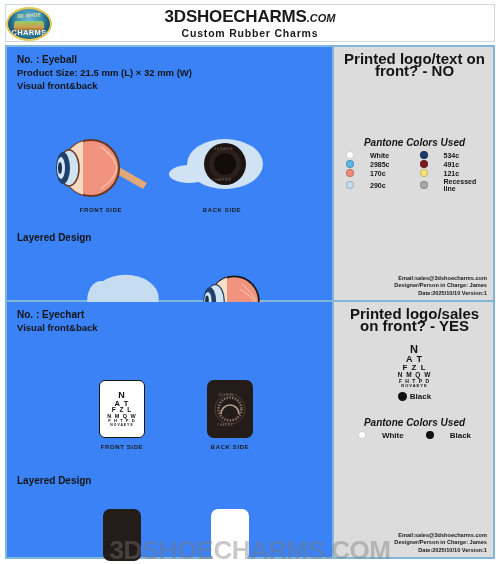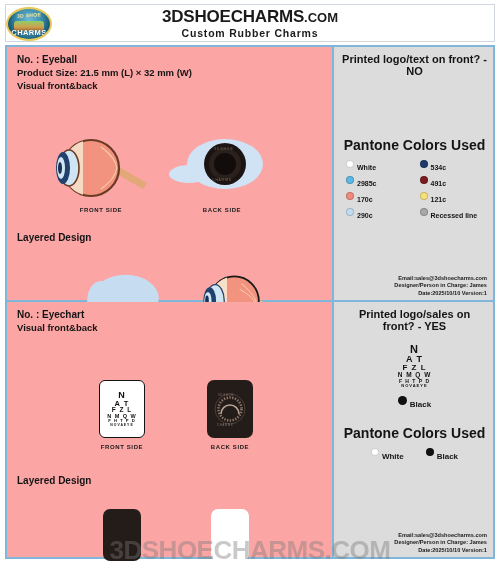--- a/index.html
+++ b/index.html
@@ -50,21 +50,21 @@
     position:absolute; bottom:2px; left:0; right:0;
     text-align:center;
     font-size:7.5px; font-weight:bold; color:#ffffff;
     letter-spacing:.4px;
     text-shadow:0 0 1px #214a63;
   }
   .brand { text-align:center; line-height:1; }
   .brand .b1 {
     font-size:17px; font-weight:bold; color:#1a1a1a; letter-spacing:-0.2px;
   }
-  .brand .b1 .dotcom { font-size:13px; font-weight:bold; letter-spacing:0; }
+  .brand .b1 .dotcom { font-size:11px; font-weight:bold; letter-spacing:0;font-style:italic; }
   .brand .b2 {
     font-size:10.5px; font-weight:bold; color:#1a1a1a;
     letter-spacing:.8px; margin-top:3px;
   }
   
   .panels {
     margin-top:3px;
     border:2px solid #7fb6d9;
     height:514px;
     display:flex; flex-direction:column;
@@ -72,64 +72,64 @@
   }
   .block {
     flex:1 1 50%;
     display:flex;
     position:relative;
     border-bottom:2px solid #7fb6d9;
   }
   .block:last-child { border-bottom:none; }
   .left-col {
     width:327px;
-    background:#fca5a5;
+    background:#3b82f6;
     border-right:2px solid #7fb6d9;
     position:relative;
     padding:6px 0 0 10px;
   }
   .right-col {
     flex:1;
     background:#dcdcdc;
     position:relative;
     padding:6px 6px 0 8px;
   }
   .spec-line { font-size:9.5px; font-weight:bold; color:#141414; line-height:13px; }
   .spec-line.title { font-size:10px; }
   .layered-label {
     font-size:10px; font-weight:bold; color:#141414;
     position:absolute; left:10px;
   }
   .q-title {
-    font-size:11px; font-weight:bold; color:#141414;
+    font-size:15px; font-weight:bold; color:#141414;
     text-align:center; line-height:12px;
   }
   
   .art-row { position:relative; height:100%; }
   .side-caption {
     position:absolute;
     font-size:6px; font-weight:bold; color:#1a1a1a; letter-spacing:.6px;
     text-align:center; width:80px;
   }
   .eye-svg { position:absolute; }
   
   .pantone-title {
-    font-size:14px; font-weight:bold; color:#141414; text-align:center;
+    font-size:10px; font-weight:bold; color:#141414; text-align:center;font-style:italic;
   }
   .pan-grid {
     display:grid; grid-template-columns:1fr 1fr; gap:1px 6px;
     margin-top:3px; padding-left:4px;
   }
-  .pan-item { display:flex; align-items:center; gap:3px; }
+  .pan-item { display:flex; align-items:center; gap:16px; }
   .sw {
     width:8px; height:8px; border-radius:50%;
     border:1px solid rgba(0,0,0,.18);
     flex:none;
   }
-  .pan-name { font-size:7px; font-weight:bold; color:#141414;margin-top:8px; }
+  .pan-name { font-size:7px; font-weight:bold; color:#141414; }
   
   .meta {
     position:absolute; right:6px; bottom:3px;
     text-align:right;
   }
   .meta div { font-size:5.6px; font-weight:bold; color:#1a1a1a; line-height:7.5px; }
   
   .charm-front {
     position:absolute;
     width:46px; height:58px;

